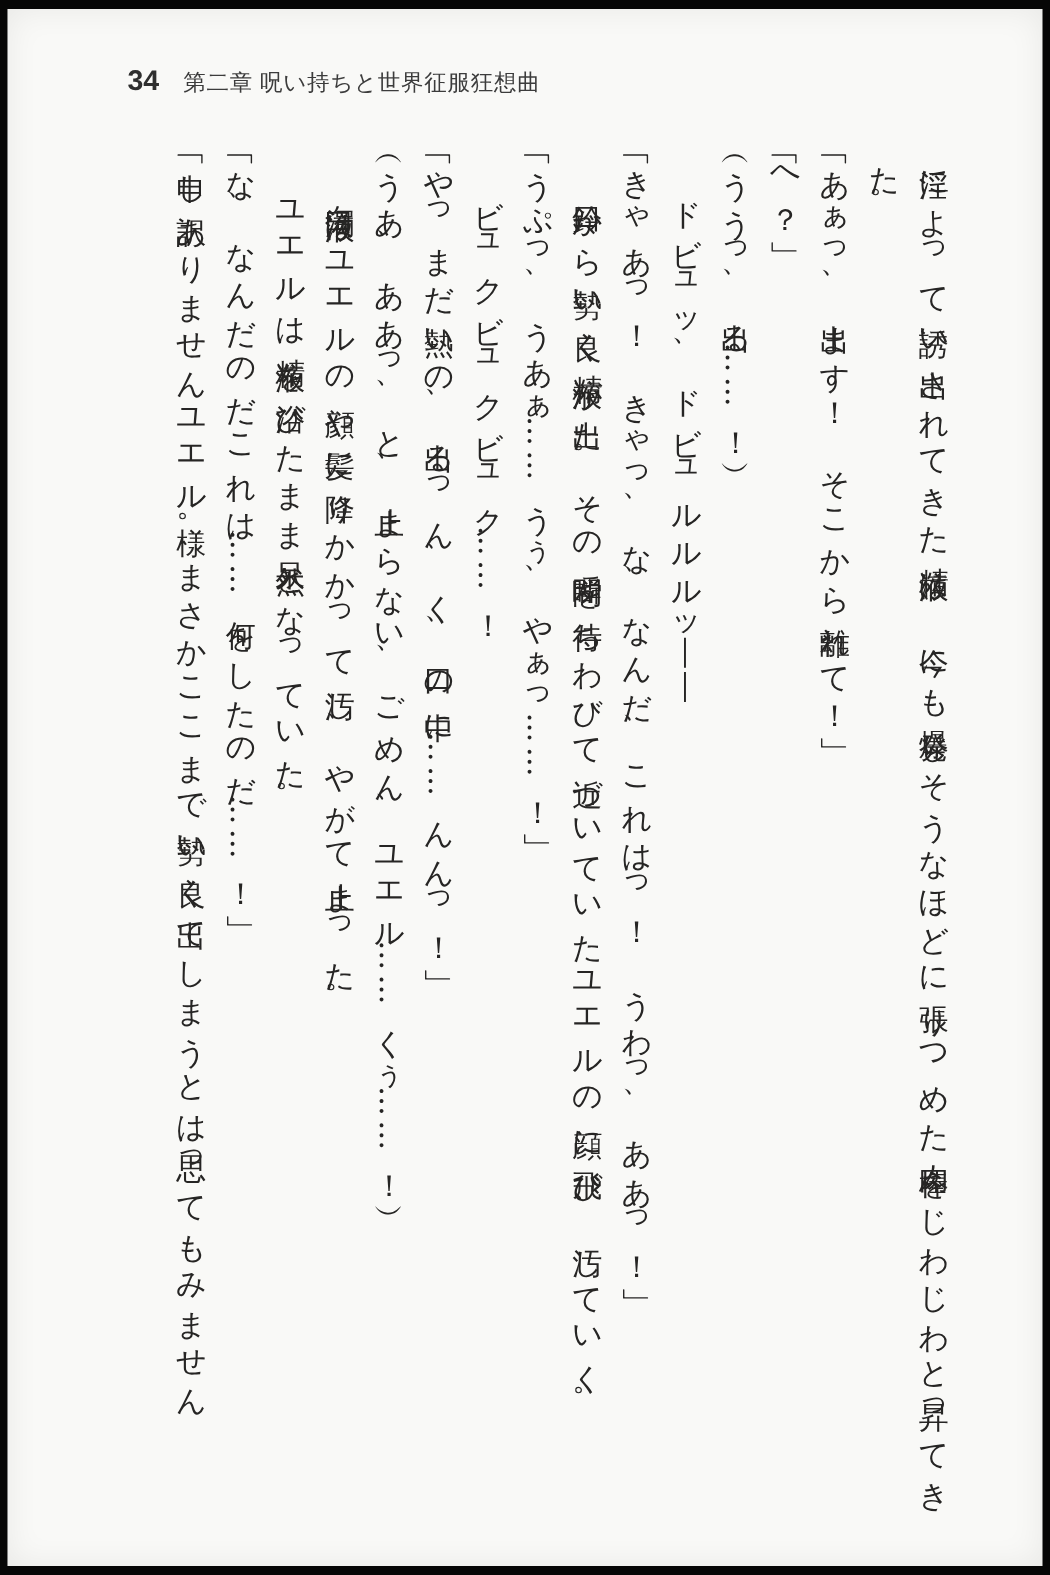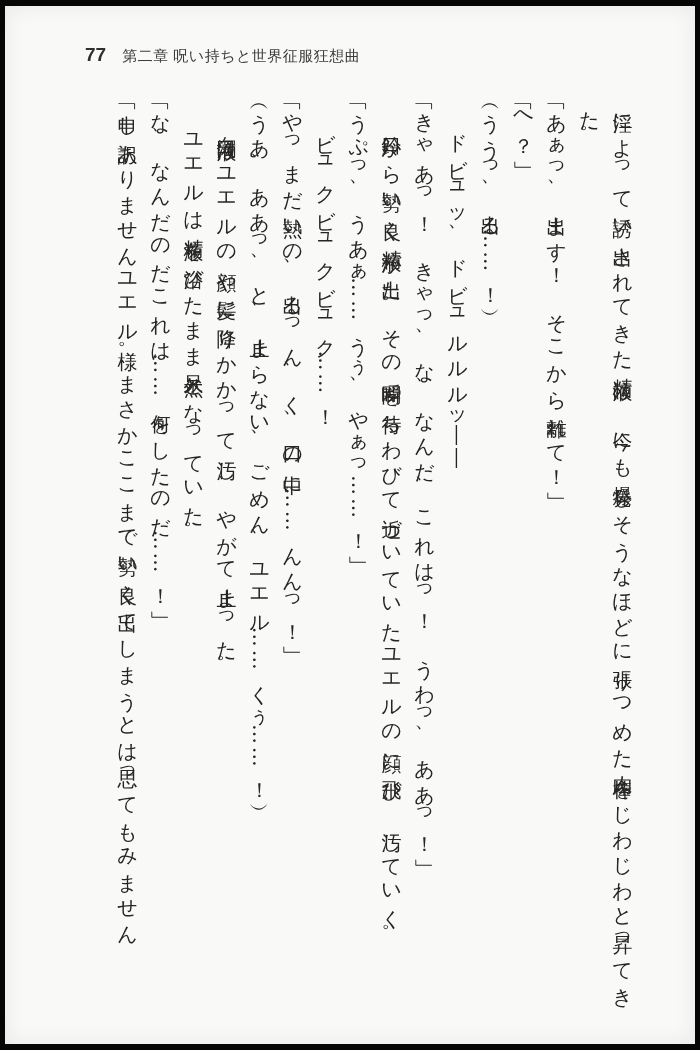--- a/index.html
+++ b/index.html
@@ -60,21 +60,21 @@
   .text-body p.indent {
     text-indent: 23px;
   }
 </style>
 </head>
 <body>
 
 <div class="page">
 
   <div class="running-head">
-    <span class="page-number">77</span>
+    <span class="page-number">34</span>
     <span class="chapter-title">第二章 呪い持ちと世界征服狂想曲</span>
   </div>
 
   <div class="text-body">
     <p>淫によって誘い出されてきた精液は、今にも爆発しそうなほどに張りつめた肉棒をじわじわと昇ってきた。</p>
     <p>「あぁっ、出ます！　そこから離れて！」</p>
     <p>「へ？」</p>
     <p>（ううっ、出る……！）</p>
     <p class="indent">ドビュッ、ドビュルルルッ――</p>
     <p>「きゃあっ！　きゃっ、な、なんだ、これはっ！　うわっ、ああっ！」</p>

